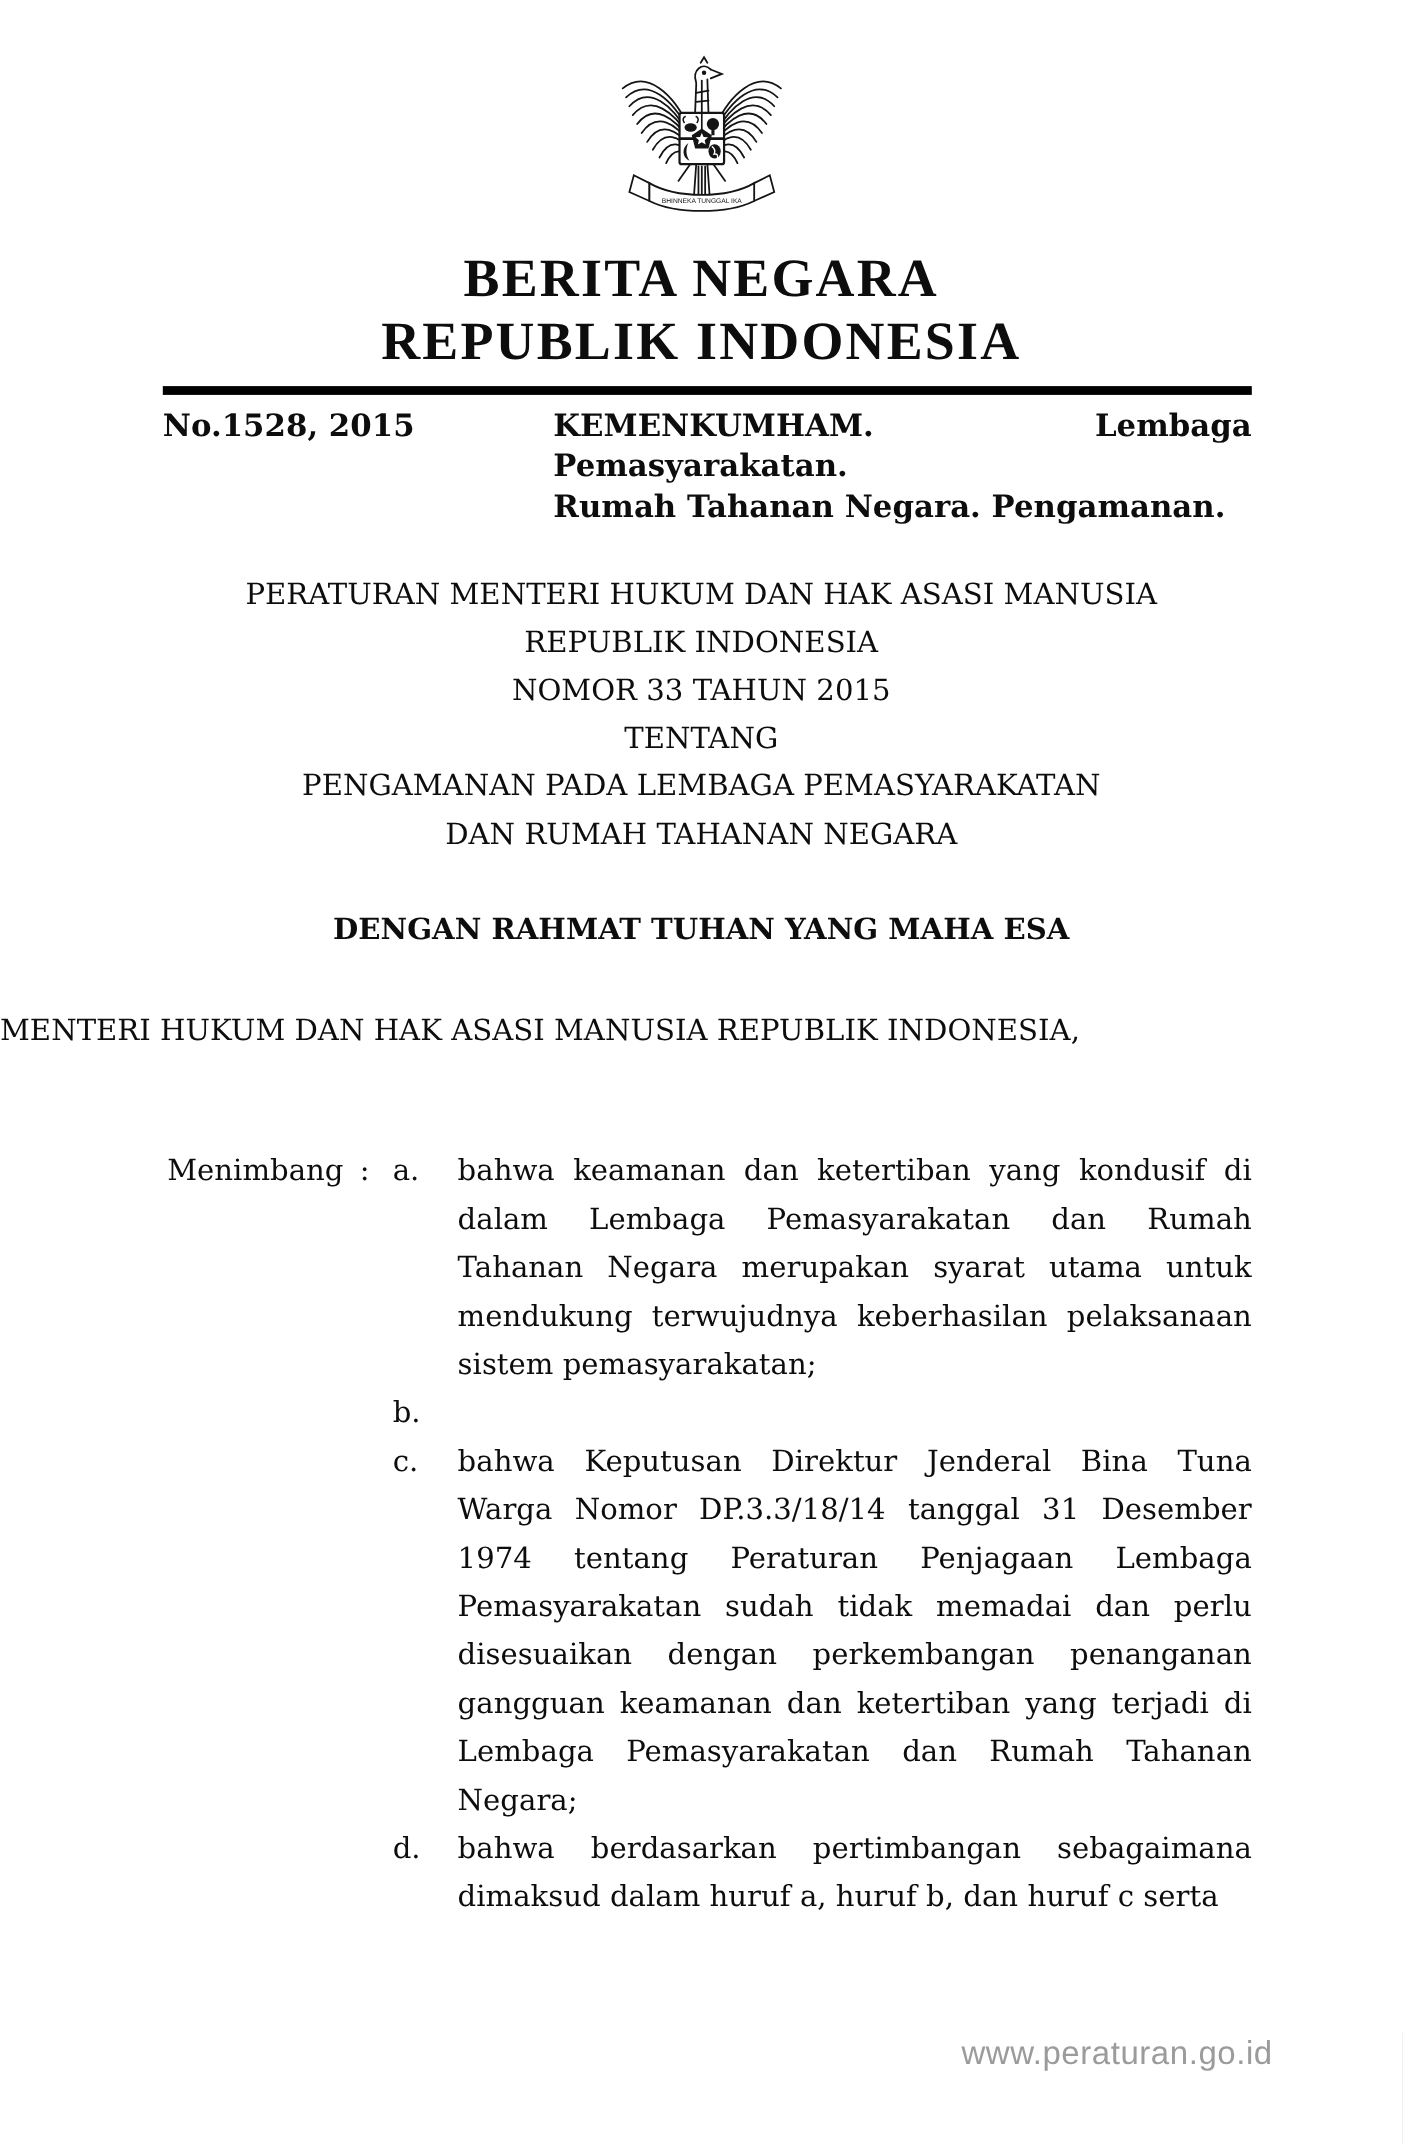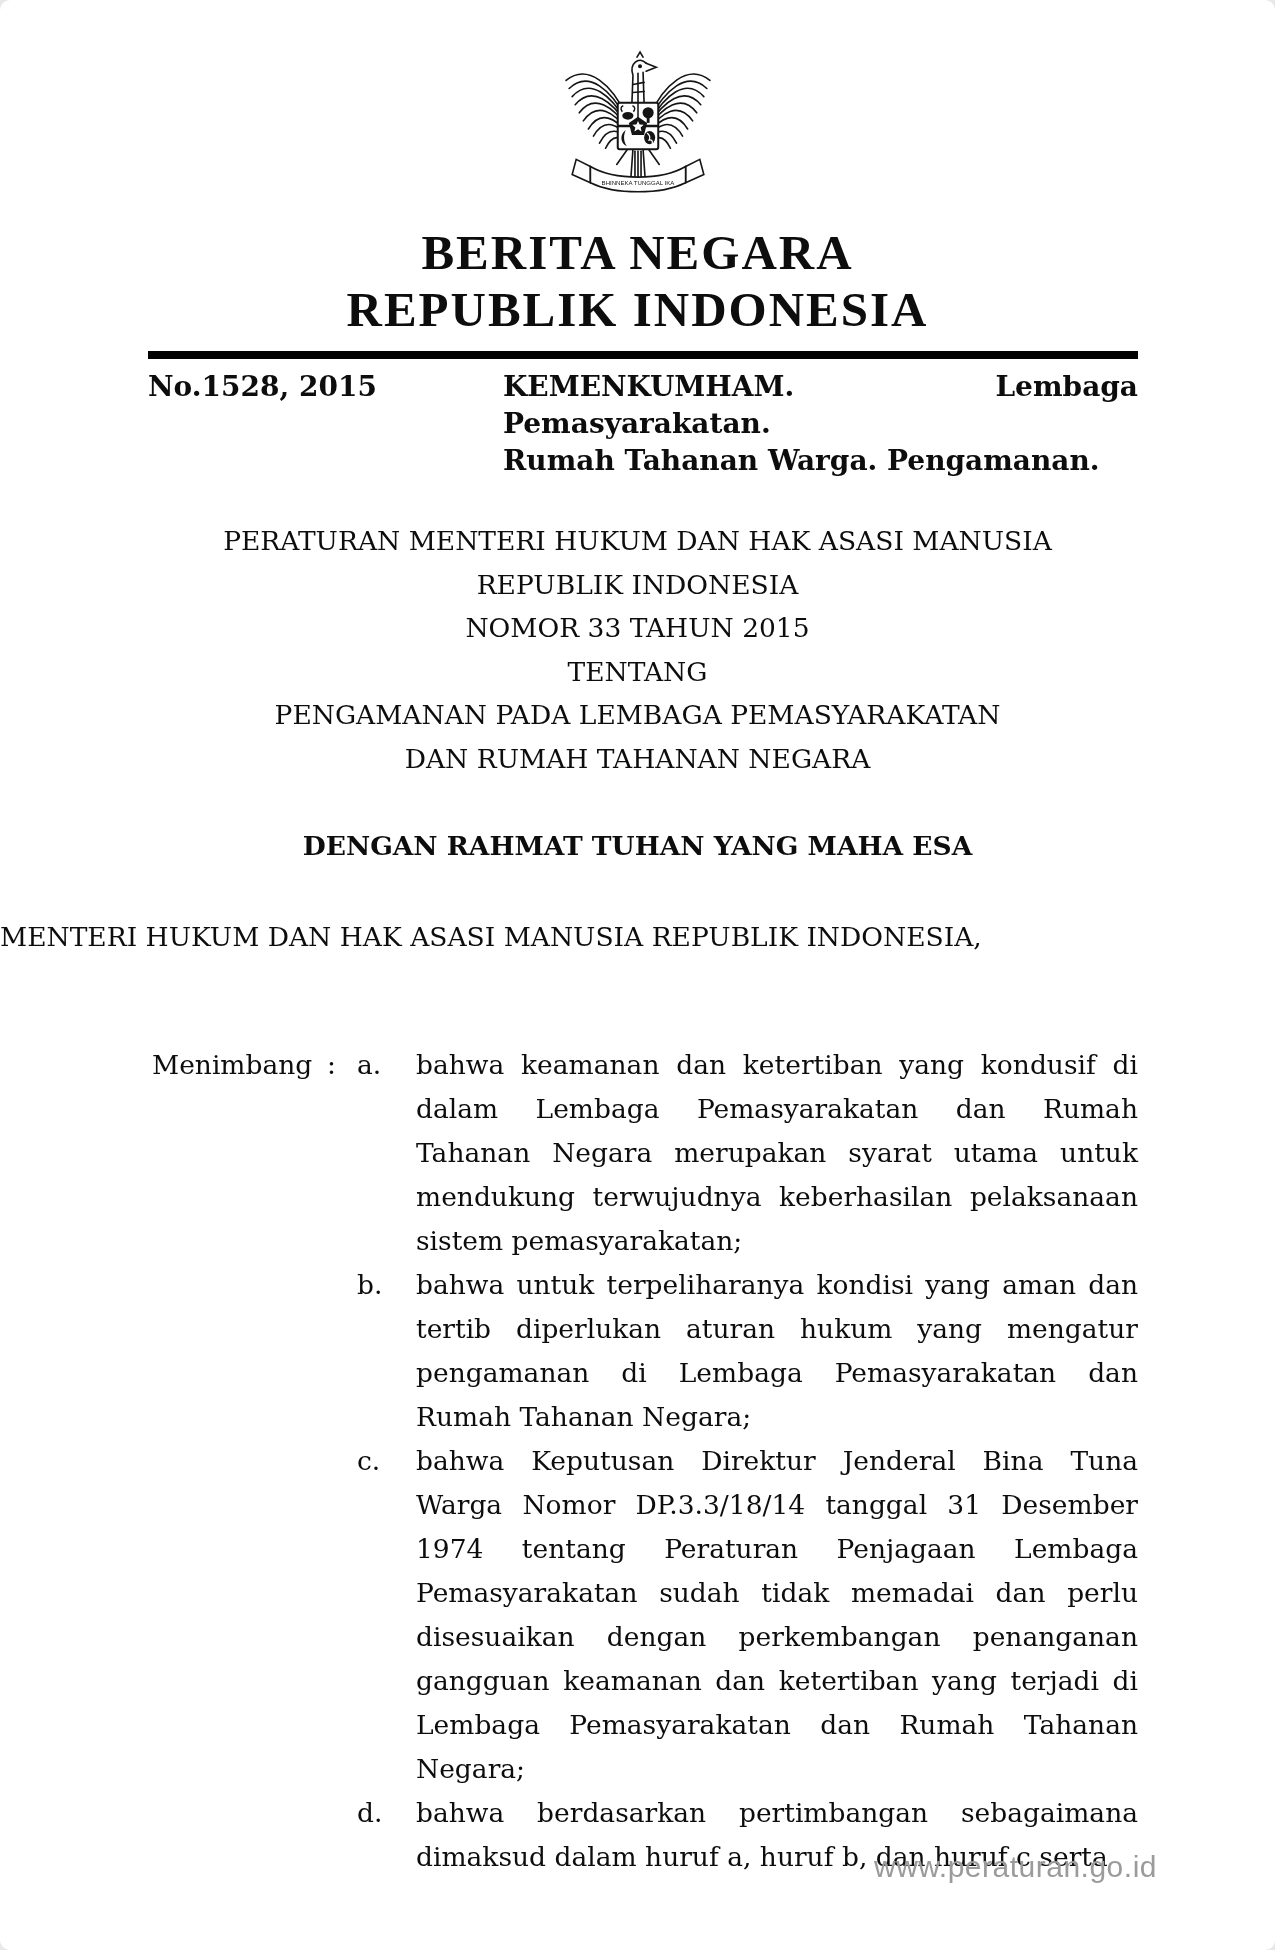--- a/index.html
+++ b/index.html
@@ -4,21 +4,20 @@
 <style>
   html,body{margin:0;padding:0;background:#e8e8e8;}
   .page{
     position:relative;
     width:1275px;height:1950px;
     background:#ffffff;
     margin:0 auto;
     overflow:hidden;
     color:#0d0d0d;
     font-family:"DejaVu Serif", serif;
-    border-radius:10px;
   }
   .emblem-wrap{padding-top:50px;text-align:center;height:160px;}
   .masthead-title{
     text-align:center;
     font-family:"Liberation Serif", serif;
     font-weight:bold;
     font-size:49px;
     line-height:57px;
     letter-spacing:2px;
     margin-top:14px;
@@ -148,21 +147,21 @@
 
   <div class="masthead-title">BERITA NEGARA</div>
   <div class="masthead-title" style="margin-top:0;">REPUBLIK INDONESIA</div>
 
   <div class="rule"></div>
 
   <div class="mast-row">
     <div class="issue-number">No.1528, 2015</div>
     <div class="subject-block">
       <div class="subject-line-1">KEMENKUMHAM. Lembaga Pemasyarakatan.</div>
-      <div class="subject-line-2">Rumah Tahanan Warga. Pengamanan.</div>
+      <div class="subject-line-2">Rumah Tahanan Negara. Pengamanan.</div>
     </div>
   </div>
 
   <div class="heading-block">
     <div>PERATURAN MENTERI HUKUM DAN HAK ASASI MANUSIA</div>
     <div>REPUBLIK INDONESIA</div>
     <div>NOMOR 33 TAHUN 2015</div>
     <div>TENTANG</div>
     <div>PENGAMANAN PADA LEMBAGA PEMASYARAKATAN</div>
     <div>DAN RUMAH TAHANAN NEGARA</div>
@@ -174,21 +173,20 @@
 
   <div class="considerations">
     <div class="cons-label">Menimbang</div>
     <div class="cons-colon">:</div>
     <div class="cons-letter">a.</div>
     <div class="cons-text">bahwa keamanan dan ketertiban yang kondusif di dalam Lembaga Pemasyarakatan dan Rumah Tahanan Negara merupakan syarat utama untuk mendukung terwujudnya keberhasilan pelaksanaan sistem pemasyarakatan;</div>
 
     <div class="cons-label"></div>
     <div class="cons-colon"></div>
     <div class="cons-letter">b.</div>
-    <div class="cons-text">bahwa untuk terpeliharanya kondisi yang aman dan tertib diperlukan aturan hukum yang mengatur pengamanan di Lembaga Pemasyarakatan dan Rumah Tahanan Negara;</div>
 
     <div class="cons-label"></div>
     <div class="cons-colon"></div>
     <div class="cons-letter">c.</div>
     <div class="cons-text">bahwa Keputusan Direktur Jenderal Bina Tuna Warga Nomor DP.3.3/18/14 tanggal 31 Desember 1974 tentang Peraturan Penjagaan Lembaga Pemasyarakatan sudah tidak memadai dan perlu disesuaikan dengan perkembangan penanganan gangguan keamanan dan ketertiban yang terjadi di Lembaga Pemasyarakatan dan Rumah Tahanan Negara;</div>
 
     <div class="cons-label"></div>
     <div class="cons-colon"></div>
     <div class="cons-letter">d.</div>
     <div class="cons-text">bahwa berdasarkan pertimbangan sebagaimana dimaksud dalam huruf a, huruf b, dan huruf c serta</div>

